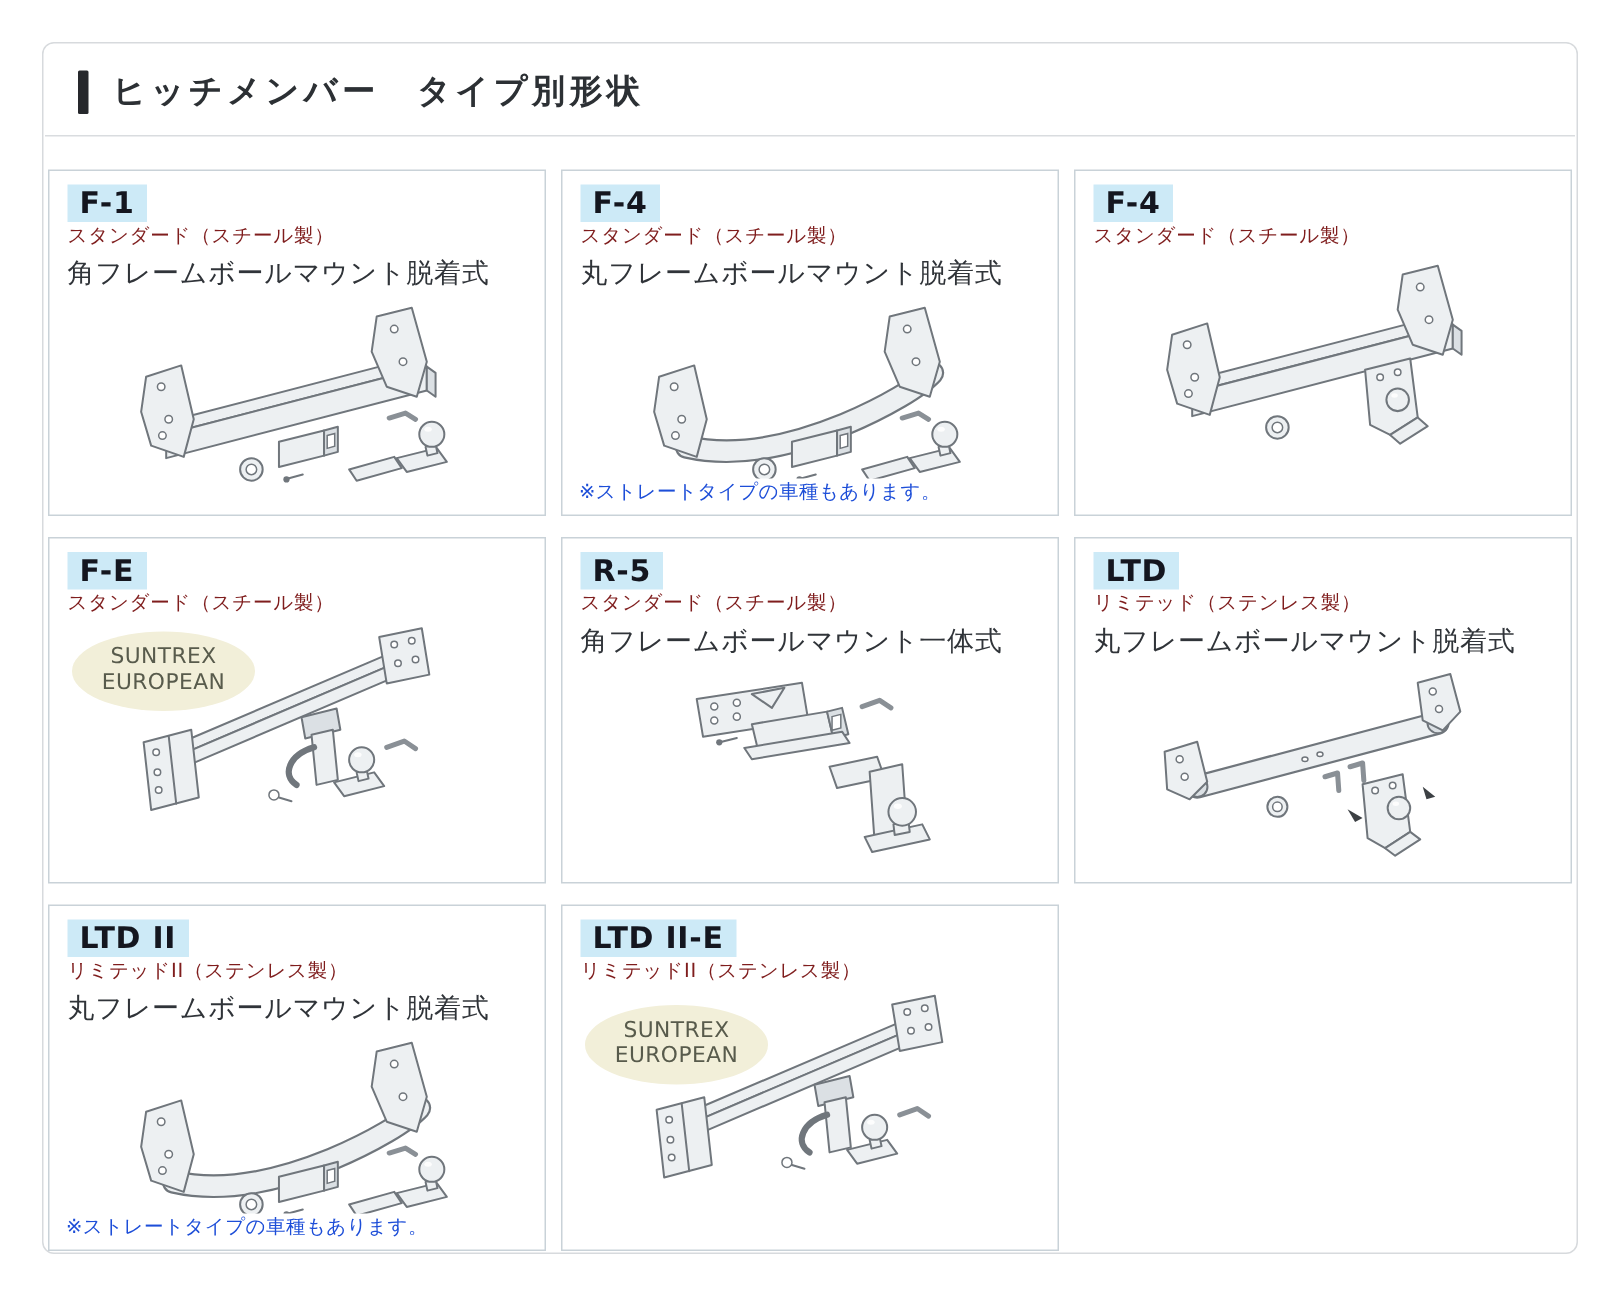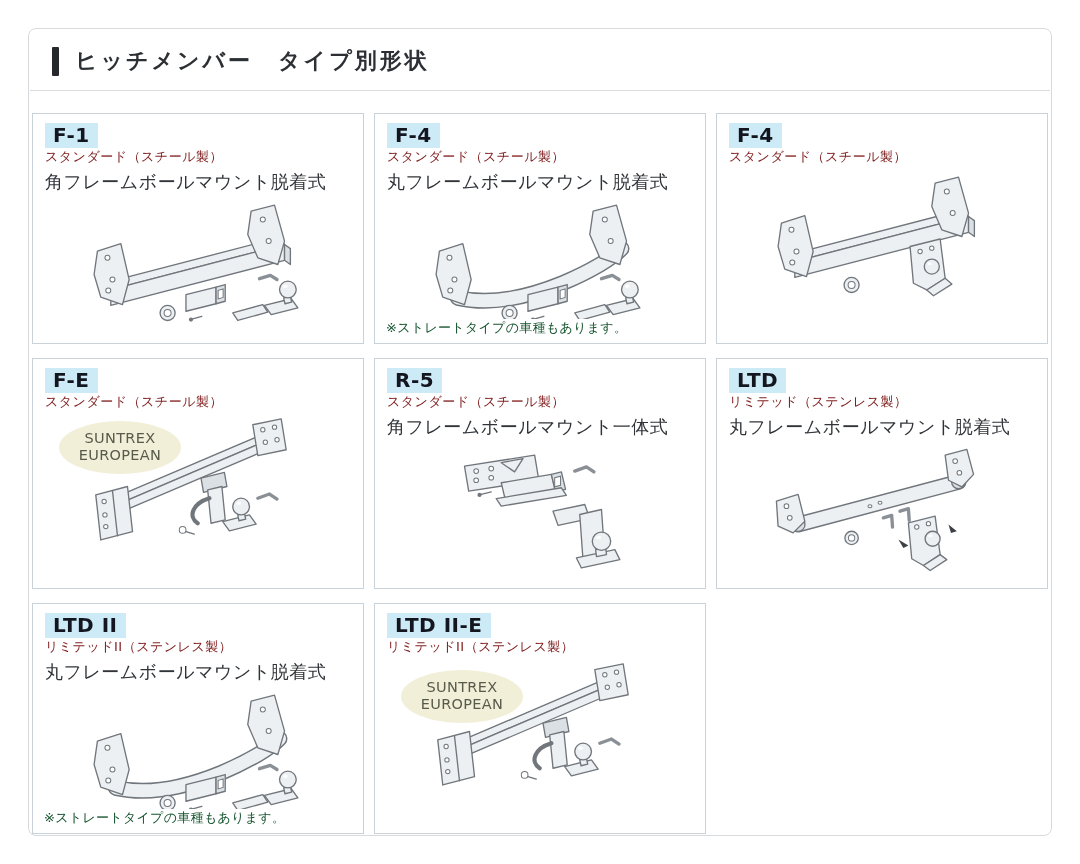--- a/index.html
+++ b/index.html
@@ -13,23 +13,23 @@
   .title { font-size:22px; font-weight:bold; color:#2c3034; letter-spacing:3px; }
 
   
   .grid { display:grid; grid-template-columns:repeat(3,1fr); gap:14px 10px; padding:22px 2px 6px 2px; }
   .panel { position:relative; height:231px; background:#fff; border:1px solid #c9d2d8; padding:9px 11px 6px 12px; overflow:hidden; }
   .panel-head { display:flex; align-items:baseline; gap:0;flex-direction:column; }
   .code-badge { display:inline-block; background:#cdeaf7; color:#14161f; font-weight:800; font-size:20px; line-height:1.15; padding:1px 8px; letter-spacing:.5px; white-space:nowrap; }
   .grade { font-size:13px; color:#7f1d1d; letter-spacing:.5px; white-space:nowrap; }
   .panel-title { margin-top:4px; font-size:18px; color:#303439; letter-spacing:.5px; white-space:nowrap; }
   .illus { display:block; width:100%; height:142px; margin-top:2px; }
-  .note { position:absolute; left:11px; bottom:6px; font-size:13px; color:#14532d; letter-spacing:.3px; background:#fff; }
-
-  .euro-badge { position:absolute; left:26px; top:62px; width:122px; padding:9px 6px; background:#f2efd9; border-radius:50%; text-align:center; color:#585b4c; font-size:14.5px; line-height:1.2; letter-spacing:.3px; }
+  .note { position:absolute; left:11px; bottom:6px; font-size:13px; color:#1d4ed8; letter-spacing:.3px; background:#fff; }
+
+  .euro-badge { position:absolute; left:15px; top:62px; width:122px; padding:9px 6px; background:#f2efd9; border-radius:50%; text-align:center; color:#585b4c; font-size:14.5px; line-height:1.2; letter-spacing:.3px; }
 
   
   svg .metal { fill:#edf0f2; stroke:#70767c; stroke-width:1.6; stroke-linejoin:round; }
   svg .metal-dark { fill:#dbe0e4; stroke:#70767c; stroke-width:1.6; stroke-linejoin:round; }
   svg .hole { fill:#fff; stroke:#70767c; stroke-width:1.2; }
   svg .line { fill:none; stroke:#70767c; stroke-width:1.6; stroke-linecap:round; stroke-linejoin:round; }
   svg .pin { fill:none; stroke:#8a9096; stroke-width:4; stroke-linecap:round; stroke-linejoin:round; }
   svg .tube-outline { fill:none; stroke:#70767c; stroke-width:19; stroke-linecap:round; }
   svg .tube-fill { fill:none; stroke:#edf0f2; stroke-width:15.5; stroke-linecap:round; }
   svg .hl { fill:#fff; stroke:none; opacity:.85; }

